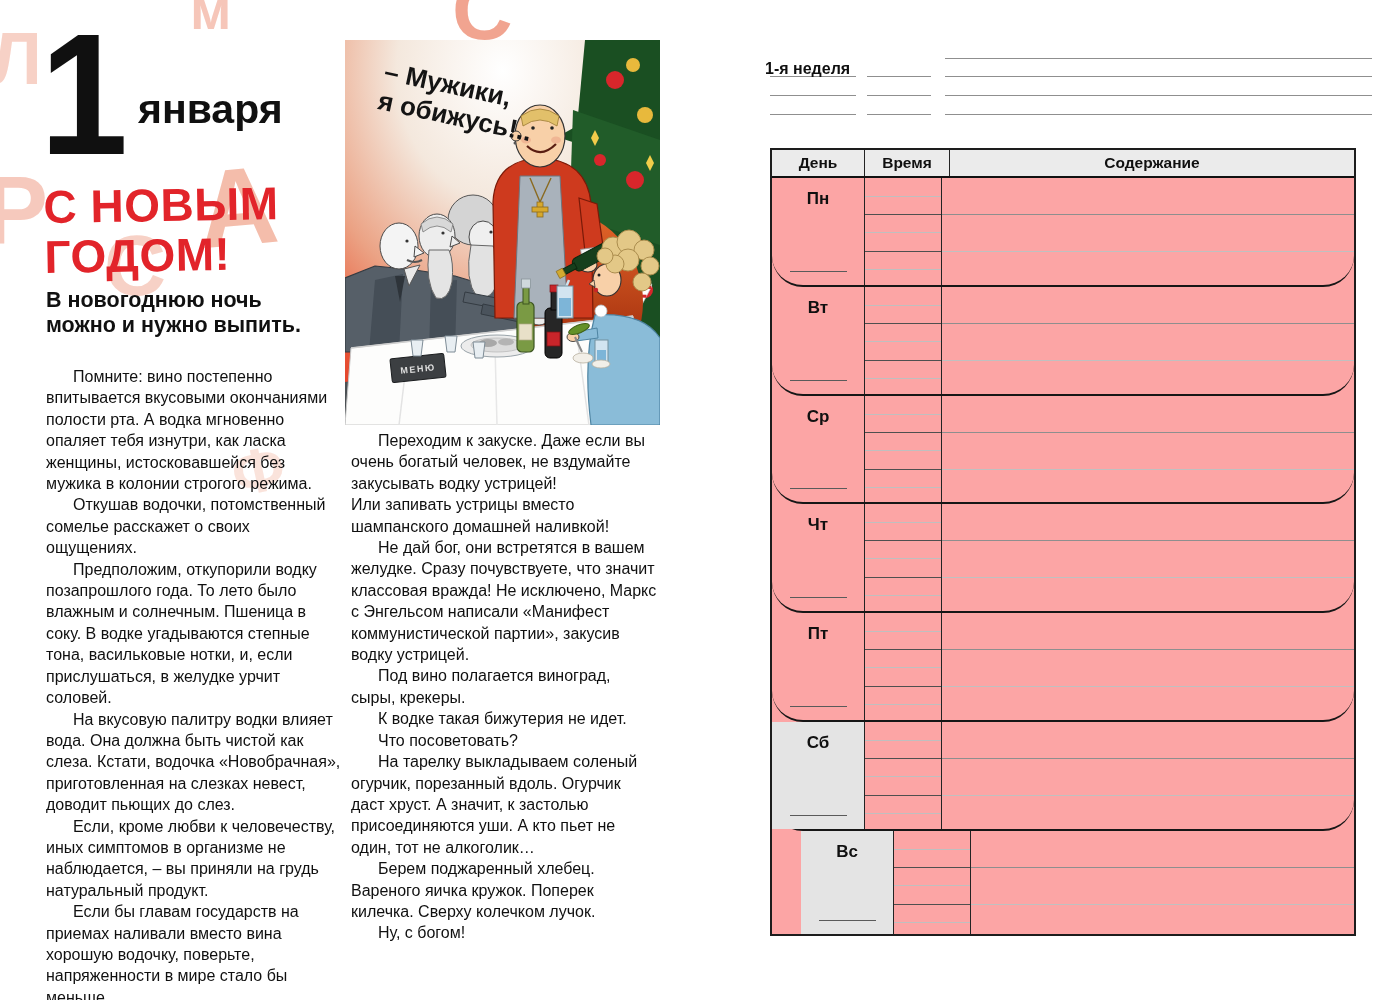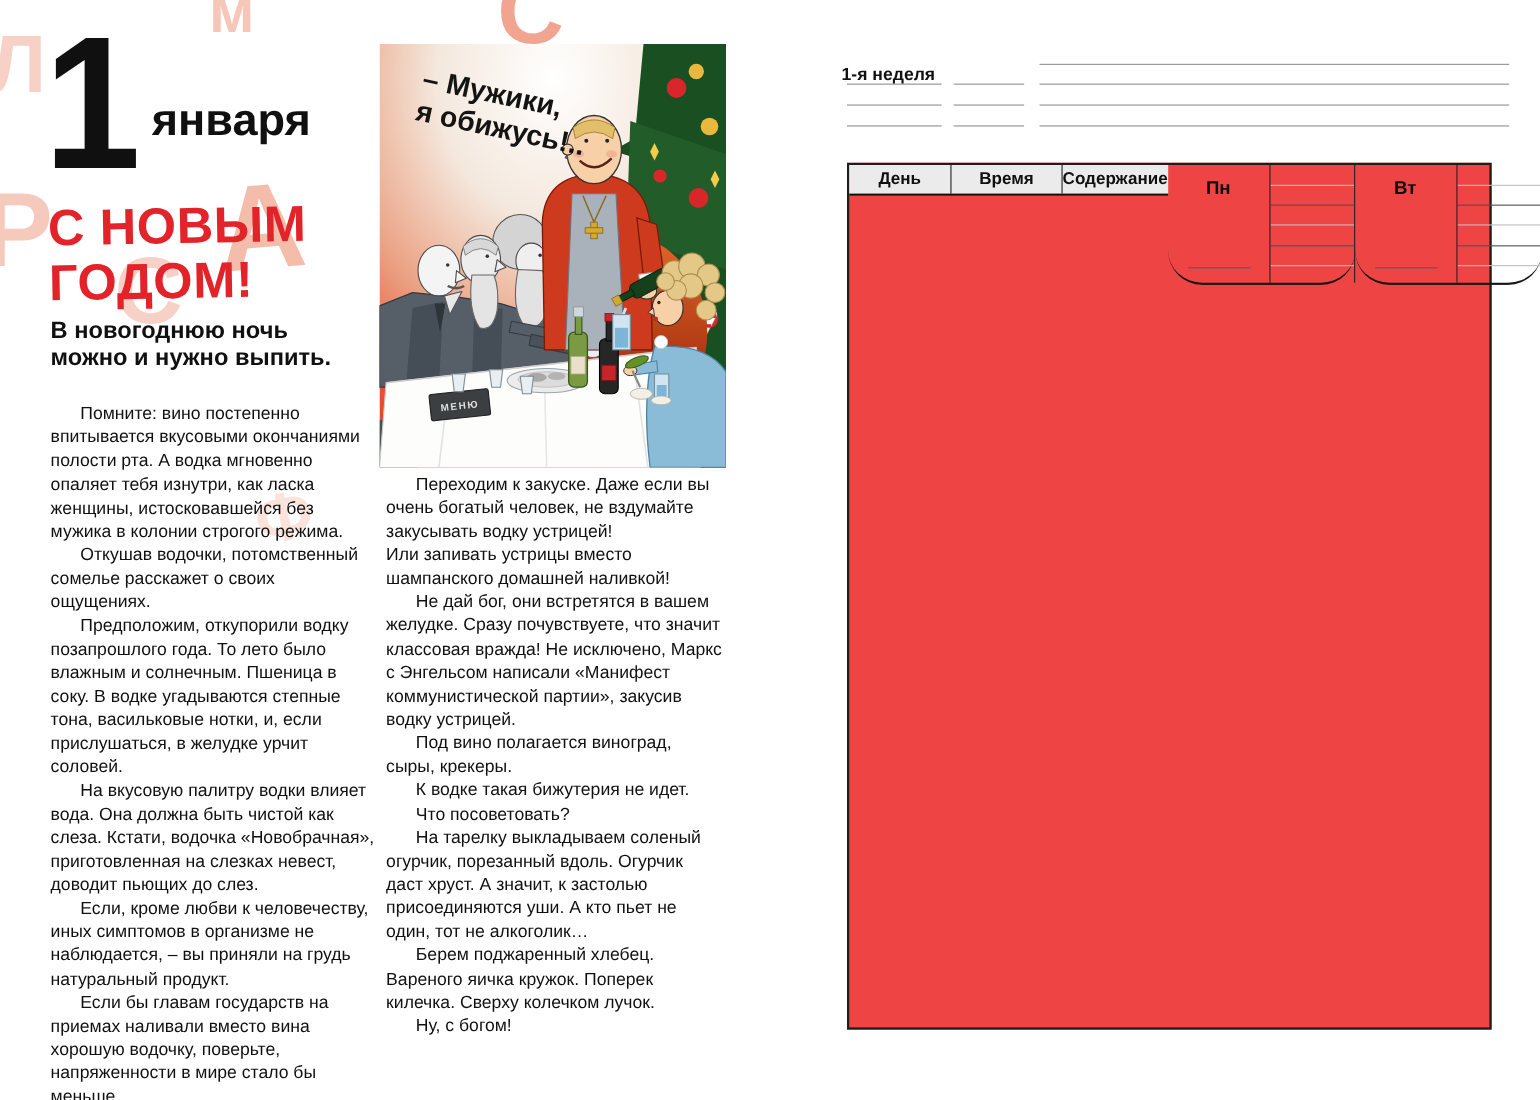--- a/index.html
+++ b/index.html
@@ -21,25 +21,25 @@
   #col2{left:351px;top:430px;width:307px;}
 
   
   #cartoon{position:absolute;left:345px;top:40px;width:315px;height:385px;z-index:1;}
   .speech{position:absolute;left:388px;top:56px;z-index:3;font-weight:bold;font-size:26px;line-height:30px;color:#141414;transform:rotate(12deg);transform-origin:left top;white-space:nowrap;}
 
   
   .week-title{position:absolute;left:765px;top:36px;font-size:16px;font-weight:bold;z-index:2;margin-top:24px;}
   .tline{position:absolute;border-top:1px solid #8f8f8f;height:0;z-index:1;}
 
-  #planner{position:absolute;left:770px;top:148px;width:586px;height:788px;border:2px solid #1d1d1d;box-sizing:border-box;background:#ef4444;display:flex;flex-direction:row;z-index:2;}
+  #planner{position:absolute;left:770px;top:148px;width:586px;height:788px;border:2px solid #1d1d1d;box-sizing:border-box;background:#fca5a5;display:flex;flex-direction:column;z-index:2;}
   #planner .phead{display:flex;height:26px;background:#ebebeb;border-bottom:2.5px solid #111;font-weight:bold;font-size:15.5px;}
   #planner .phead div{display:flex;align-items:center;justify-content:center;box-sizing:border-box;}
   .hc-day{width:92px;}
-  .hc-time{width:102px;border-left:1.5px solid #232323;border-right:1.5px solid #232323;}
+  .hc-time{width:86px;border-left:1.5px solid #232323;border-right:1.5px solid #232323;}
   .hc-body{flex:1;}
   .pblock{display:flex;height:108.8px;border-bottom:2px solid #161616;box-sizing:border-box;border-radius:31px;}
   .pblock:last-child{border-bottom:none;flex:1;padding-left:29px;}
   .c-day{width:92px;position:relative;}
   .we .c-day{background:#e4e4e4;}
   .dlabel{display:block;text-align:center;font-weight:bold;font-size:17px;padding-top:11px;}
   .dline{position:absolute;bottom:13px;left:18px;width:57px;border-top:1.3px solid #5a5a5a;}
   .c-time{width:78px;box-sizing:border-box;border-left:1.5px solid #232323;border-right:1.5px solid #232323;
     background-image:linear-gradient(#bfbfbf,#bfbfbf),linear-gradient(#4f4f4f,#4f4f4f),linear-gradient(#bfbfbf,#bfbfbf),linear-gradient(#4f4f4f,#4f4f4f),linear-gradient(#bfbfbf,#bfbfbf);
     background-size:100% 1px;background-repeat:no-repeat;

